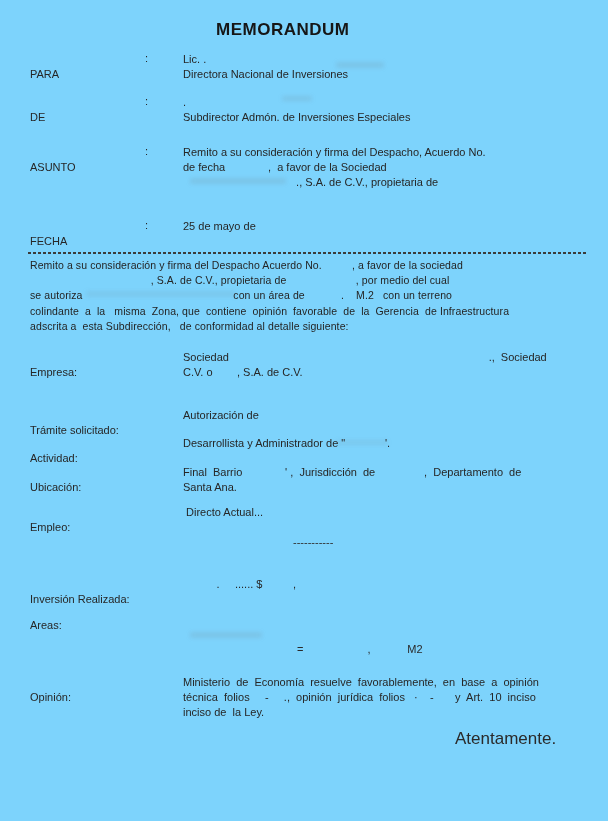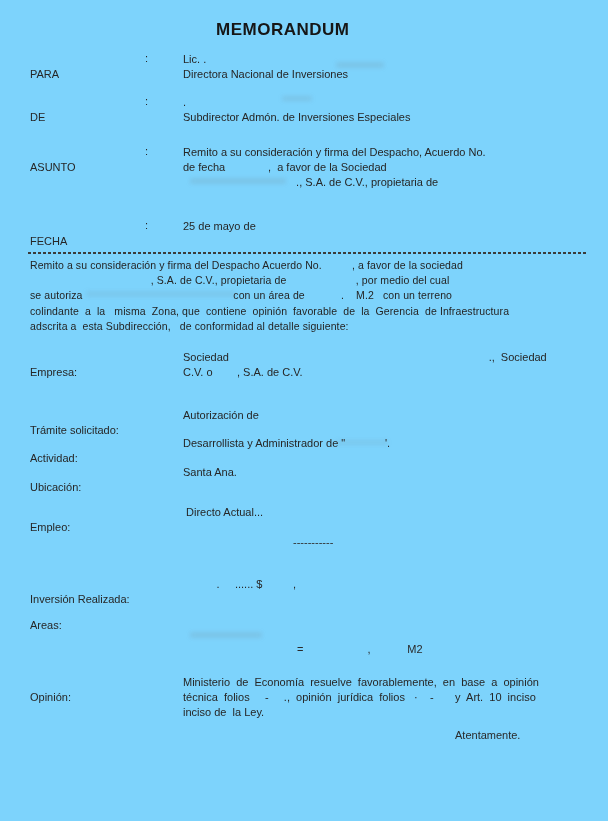--- a/index.html
+++ b/index.html
@@ -37,21 +37,21 @@
   #d-empresa{top:350px;}
   #d-tramite{top:408px;}
   #d-actividad{top:436px;}
   #d-ubicacion{top:465px;}
   #d-empleo{top:505px;}
   #d-inversion{top:577px;}
   #d-areas{top:603px;}
   #d-opinion{top:675px;}
   .mini-dash{position:absolute;left:293px;top:536px;font-size:11px;letter-spacing:0;color:#2f2f2f;white-space:pre;}
   .equals-line{position:absolute;left:297px;top:643px;font-size:11px;white-space:pre;color:#2a2a2a;}
-  .closing{position:absolute;left:455px;top:729px;font-size:11px;color:#2a2a2a;text-align:right;}
+  .closing{position:absolute;left:455px;top:729px;font-size:17px;color:#2a2a2a;text-align:right;}
   
   .artifact{position:absolute;background:rgba(110,110,110,.14);filter:blur(2px);border-radius:2px;}
   .a1{left:336px;top:62px;width:48px;height:6px;}
   .a2{left:282px;top:96px;width:30px;height:5px;}
   .a3{left:190px;top:178px;width:96px;height:6px;}
   .a4{left:86px;top:291px;width:150px;height:6px;background:rgba(110,110,110,.10);}
   .a5{left:190px;top:632px;width:72px;height:6px;}
   .a6{left:336px;top:440px;width:52px;height:5px;background:rgba(110,110,110,.10);}
 </style>
 </head>
@@ -125,20 +125,21 @@
   <div class="fld det" id="d-actividad">
     <span class="lbl">Actividad:</span>
     <div class="val">
       <div class="line">Desarrollista y Administrador de "             '.</div>
     </div>
   </div>
 
   <div class="fld det" id="d-ubicacion">
     <span class="lbl">Ubicación:</span>
     <div class="val">
+      <div class="line">Final  Barrio              ' ,  Jurisdicción  de                ,  Departamento  de</div>
       <div class="line">Santa Ana.</div>
     </div>
   </div>
 
   <div class="fld det" id="d-empleo">
     <span class="lbl">Empleo:</span>
     <div class="val">
       <div class="line"> Directo Actual...</div>
     </div>
   </div>

